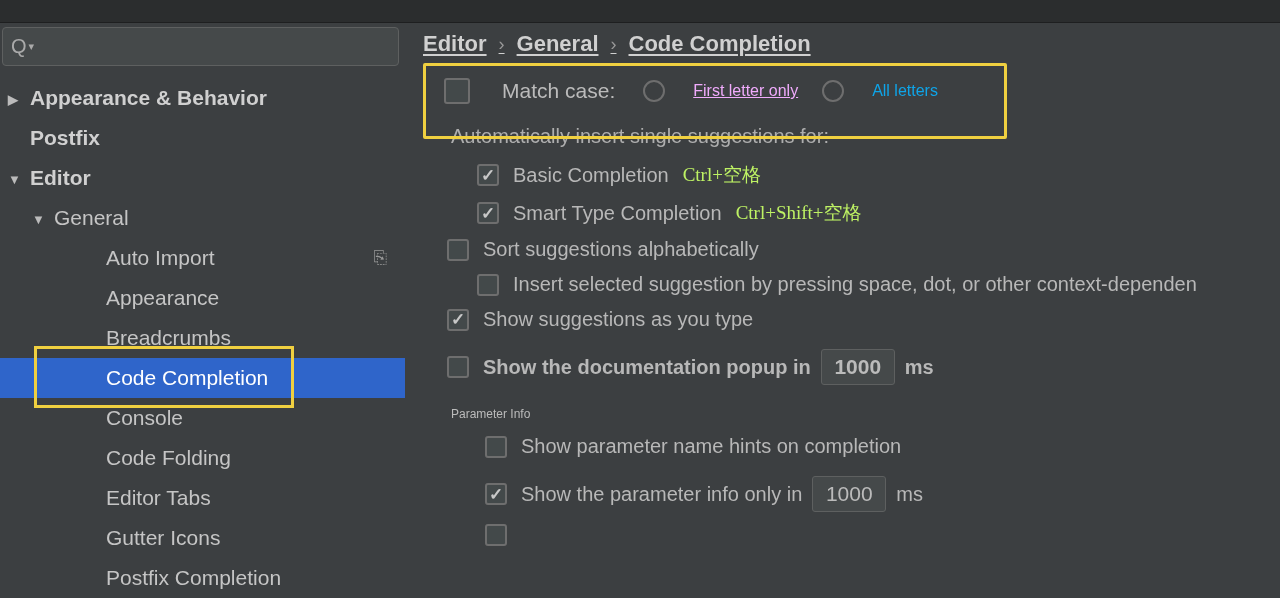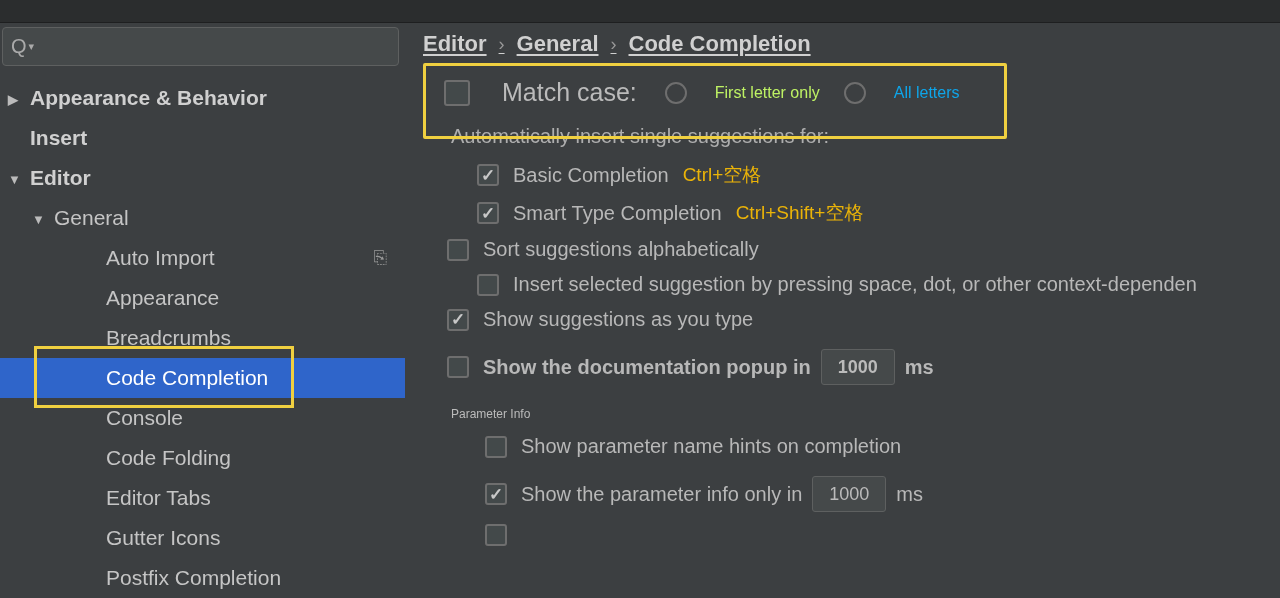--- a/index.html
+++ b/index.html
@@ -27,22 +27,22 @@
     .breadcrumb .sep { font-weight: normal; text-decoration: none; color: #999; font-size: 18px; }
     .panel { padding-left: 24px; padding-top: 14px; }
     .highlight-box { position: relative; border: 3px solid #f0d040; border-radius: 2px; padding: 12px 20px 12px 10px; margin-left: -6px; margin-top: -8px; width: 584px; height: 76px; display: flex; align-items: flex-start; }
     .row { display: flex; align-items: center; margin-bottom: 12px; padding-left: 18px; font-size: 20px; color: #b8b8b8; }
     .row.indent { padding-left: 48px; }
     .row.indent2 { padding-left: 56px; }
     .checkbox { width: 22px; height: 22px; border: 2px solid #6e6e6e; border-radius: 3px; margin-right: 14px; display: inline-flex; align-items: center; justify-content: center; flex-shrink: 0; background: #43494a; }
     .checkbox.checked::after { content: "✓"; color: #c8c8c8; font-weight: bold; font-size: 17px; }
     .checkbox.big { width: 26px; height: 26px; }
     .radio { width: 22px; height: 22px; border: 2px solid #6e6e6e; border-radius: 50%; margin-right: 10px; display: inline-flex; align-items: center; justify-content: center; flex-shrink: 0; }
-    .shortcut { color: #eab308; margin-left: 14px; font-size: 19px; }
-    .numbox { width: 74px; height: 36px; background: #45494a; border: 1px solid #5e6060; border-radius: 3px; text-align: center; font-size: 18px; color: #bbb; display: inline-flex; align-items: center; justify-content: center; margin: 0 10px; }
+    .shortcut { color: #bef264; margin-left: 14px; font-size: 19px; font-family: Liberation Serif, serif; }
+    .numbox { width: 74px; height: 36px; background: #45494a; border: 1px solid #5e6060; border-radius: 3px; text-align: center; font-size: 21px; color: #bbb; display: inline-flex; align-items: center; justify-content: center; margin: 0 10px; }
     .section-hdr { font-size: 12px; color: #bbb; padding-left: 22px; margin-top: 22px; margin-bottom: 14px; }
     .match-row { display: flex; align-items: center; gap: 18px; padding-left: 8px; }
     .auto-label { padding-left: 22px; font-size: 20px; color: #aeaeae; margin-top: -6px; }
     .proj-icon { position: absolute; right: 18px; font-size: 17px; color: #999; }
   </style>
 </head>
 <body>
 
 <div class="top-bar"></div>
 <div class="container">
@@ -51,21 +51,21 @@
       <span class="search-icon">Q</span>
       <span class="search-dd">▾</span>
     </div>
     <div class="tree" id="tree">
         <div class="tree-item lv0 bold">
           <span class="arrow right"></span>
           <span>Appearance &amp; Behavior</span>
         </div>
         <div class="tree-item lv0 bold">
           <span class="arrow "></span>
-          <span>Insert</span>
+          <span>Postfix</span>
         </div>
         <div class="tree-item lv0 bold">
           <span class="arrow down"></span>
           <span>Editor</span>
         </div>
         <div class="tree-item lv1">
           <span class="arrow down"></span>
           <span>General</span>
         </div>
         <div class="tree-item lv3">
@@ -115,23 +115,23 @@
       <span class="sep">›</span>
       <span>General</span>
       <span class="sep">›</span>
       <span>Code Completion</span>
     </div>
 
     <div class="panel">
       <div class="highlight-box">
         <div class="match-row">
           <span class="checkbox big"></span>
-          <span style="font-size:25px;text-align:right;">Match case:</span>
+          <span style="font-size:21px;text-align:right;">Match case:</span>
           <span class="radio" style="margin-left:10px;"></span>
-          <span style="color:#bef264;">First letter only</span>
+          <span style="color:#f0abfc;text-decoration:underline;">First letter only</span>
           <span class="radio" style="margin-left:6px;"></span>
           <span style="color:#0ea5e9;">All letters</span>
         </div>
       </div>
       <div class="auto-label" style="margin-top:-14px;margin-bottom:14px;">Automatically insert single suggestions for:</div>
 
       <div class="row indent">
         <span class="checkbox checked"></span>
         <span>Basic Completion</span>
         <span class="shortcut">Ctrl+空格</span>

